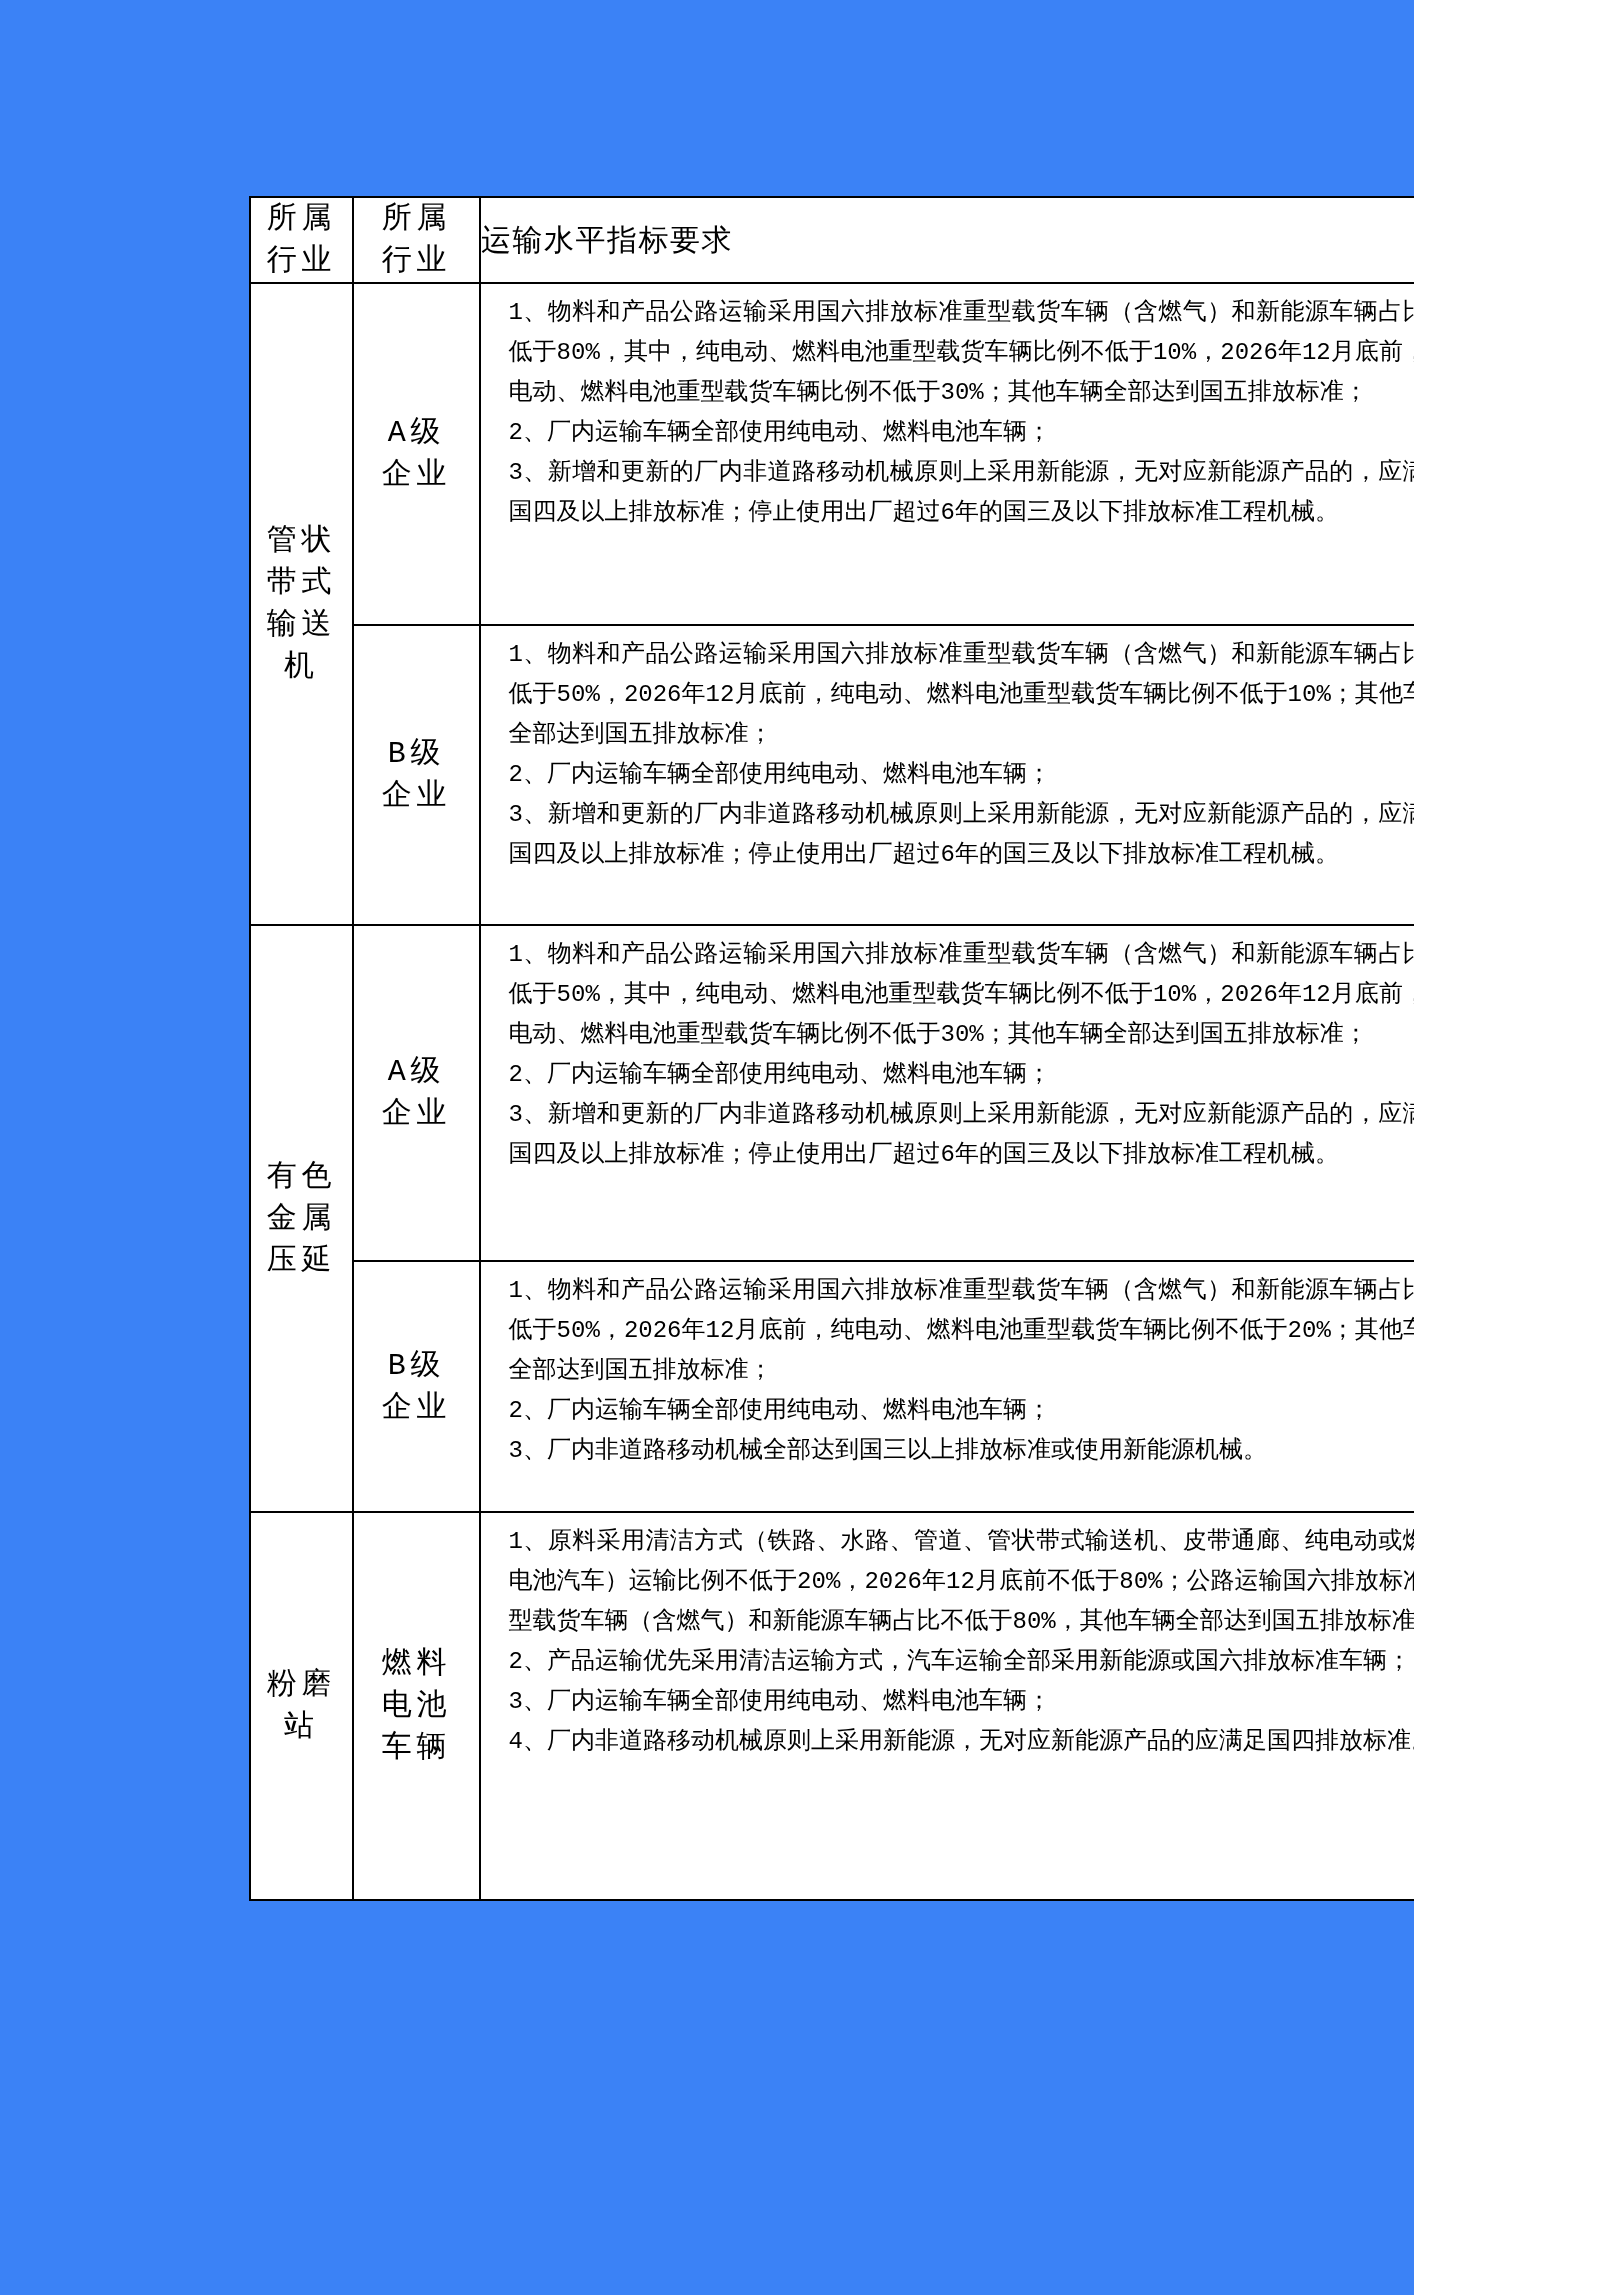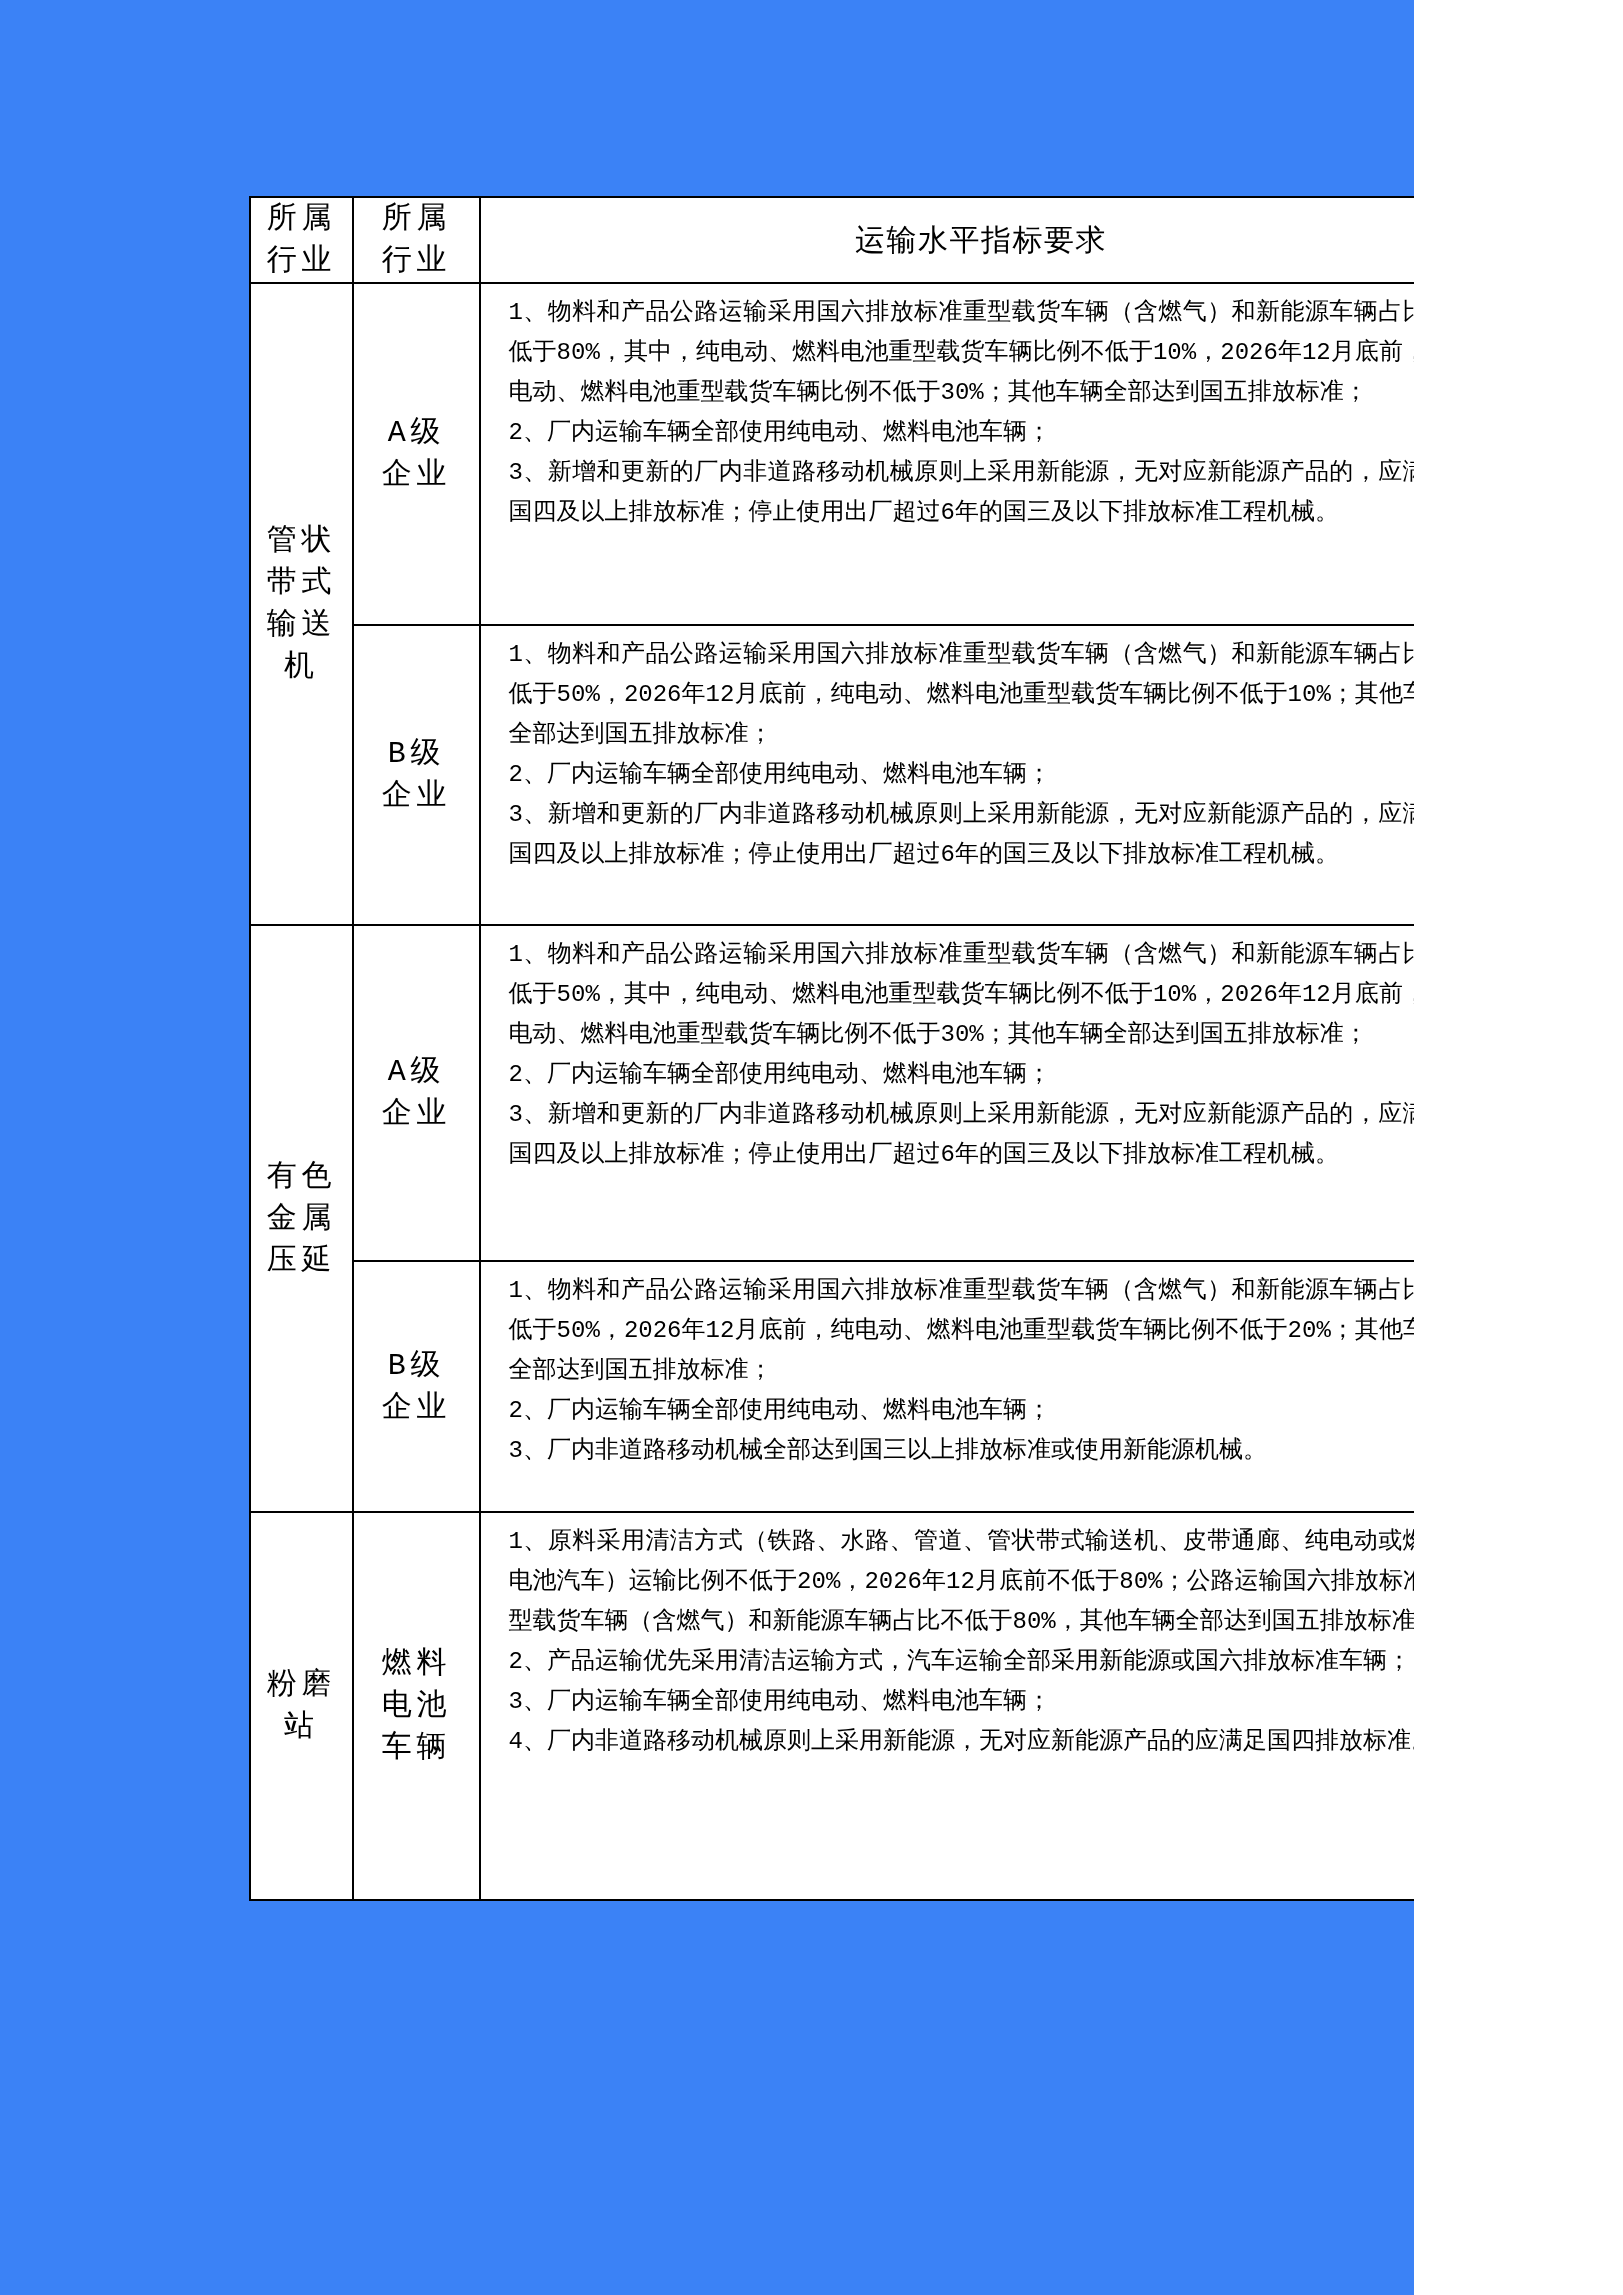--- a/index.html
+++ b/index.html
@@ -40,21 +40,21 @@
   .stack {
     display: inline-block;
     width: 2.4em;
     font-size: 30px;
     line-height: 42px;
     letter-spacing: 0.16em;
     text-align: center;
     vertical-align: middle;
   }
   td.header-req-cell {
-    text-align: center;
+    text-align: left;
     font-size: 30px;
     letter-spacing: 0.05em;
   }
   td.req-cell {
     vertical-align: top;
     font-size: 24px;
     line-height: 40px;
     text-align: justify;
     text-justify: inter-character;
     white-space: pre-line;

